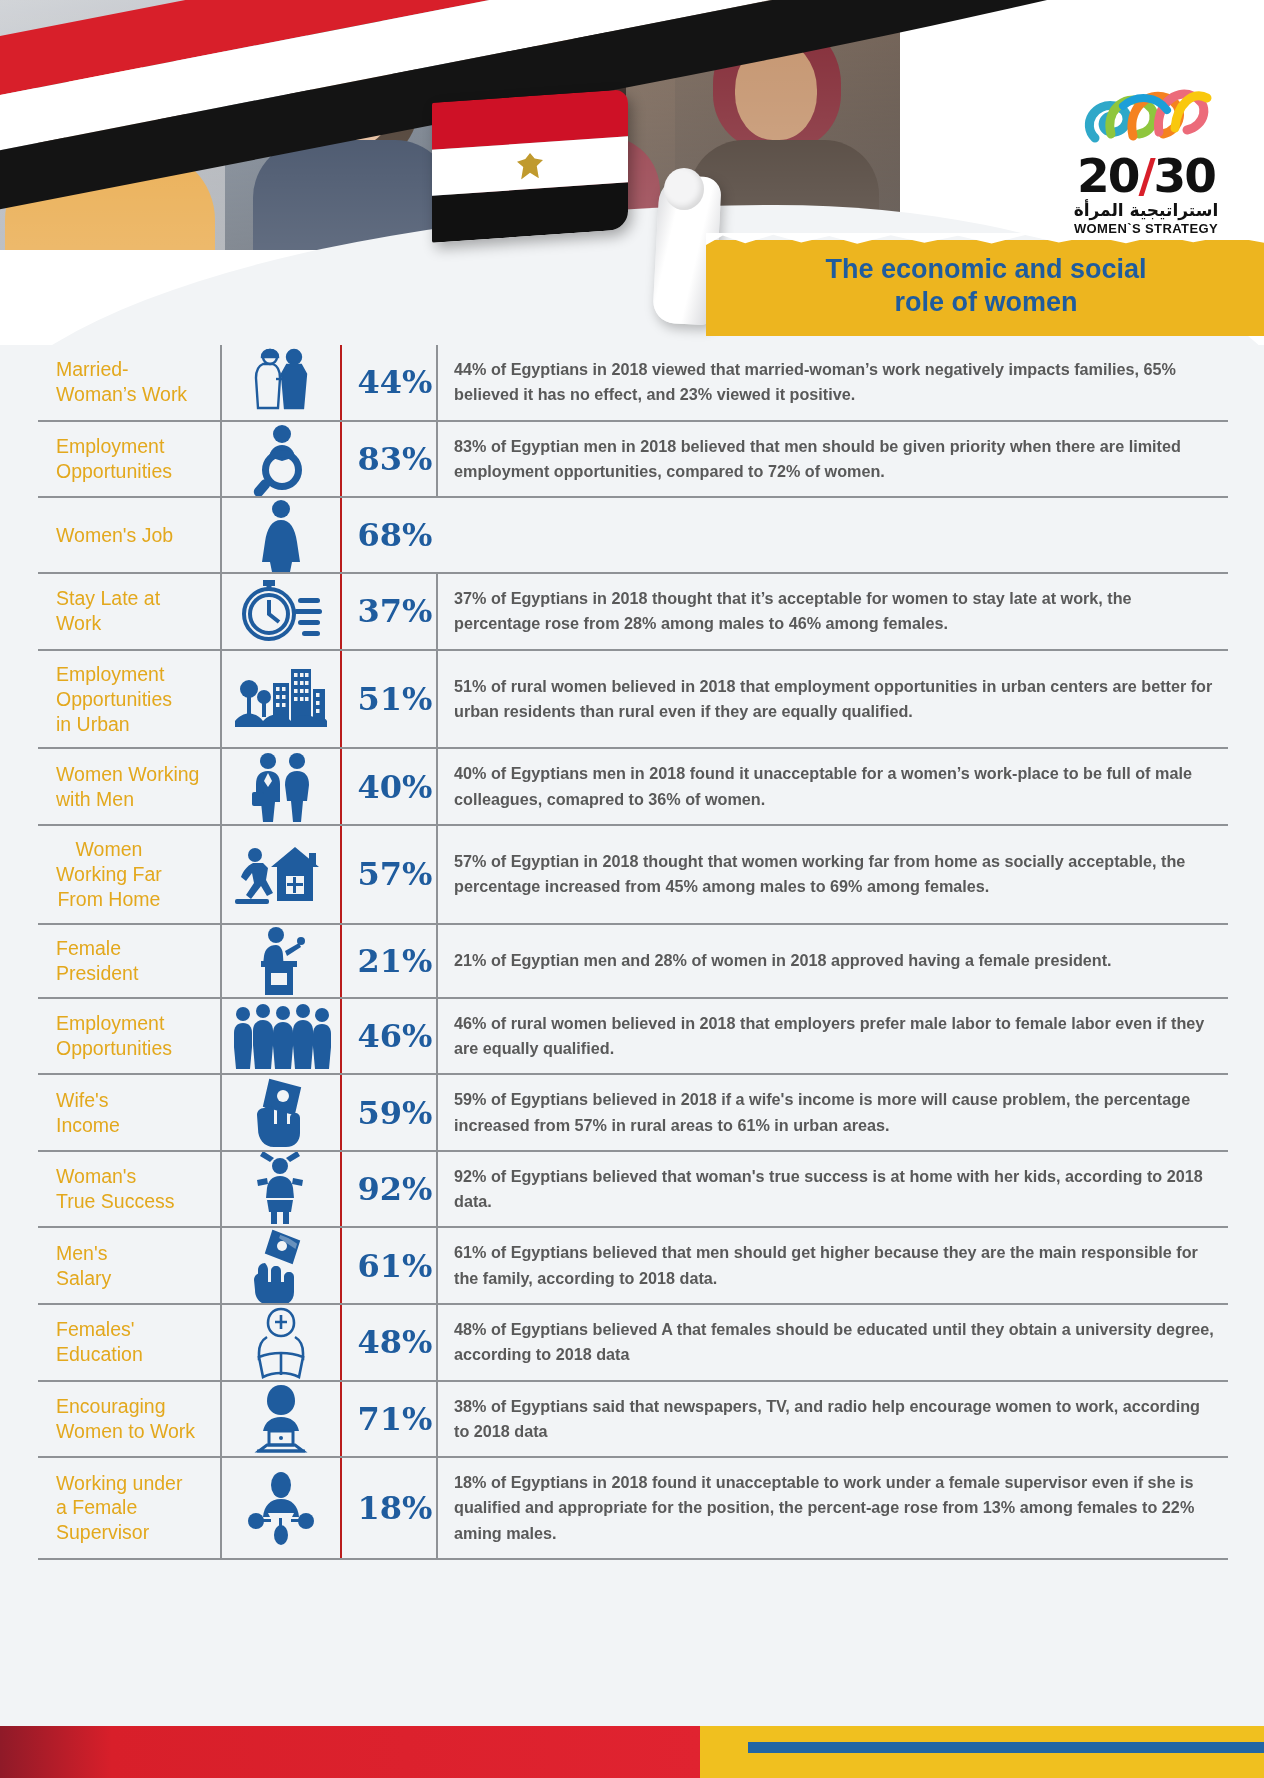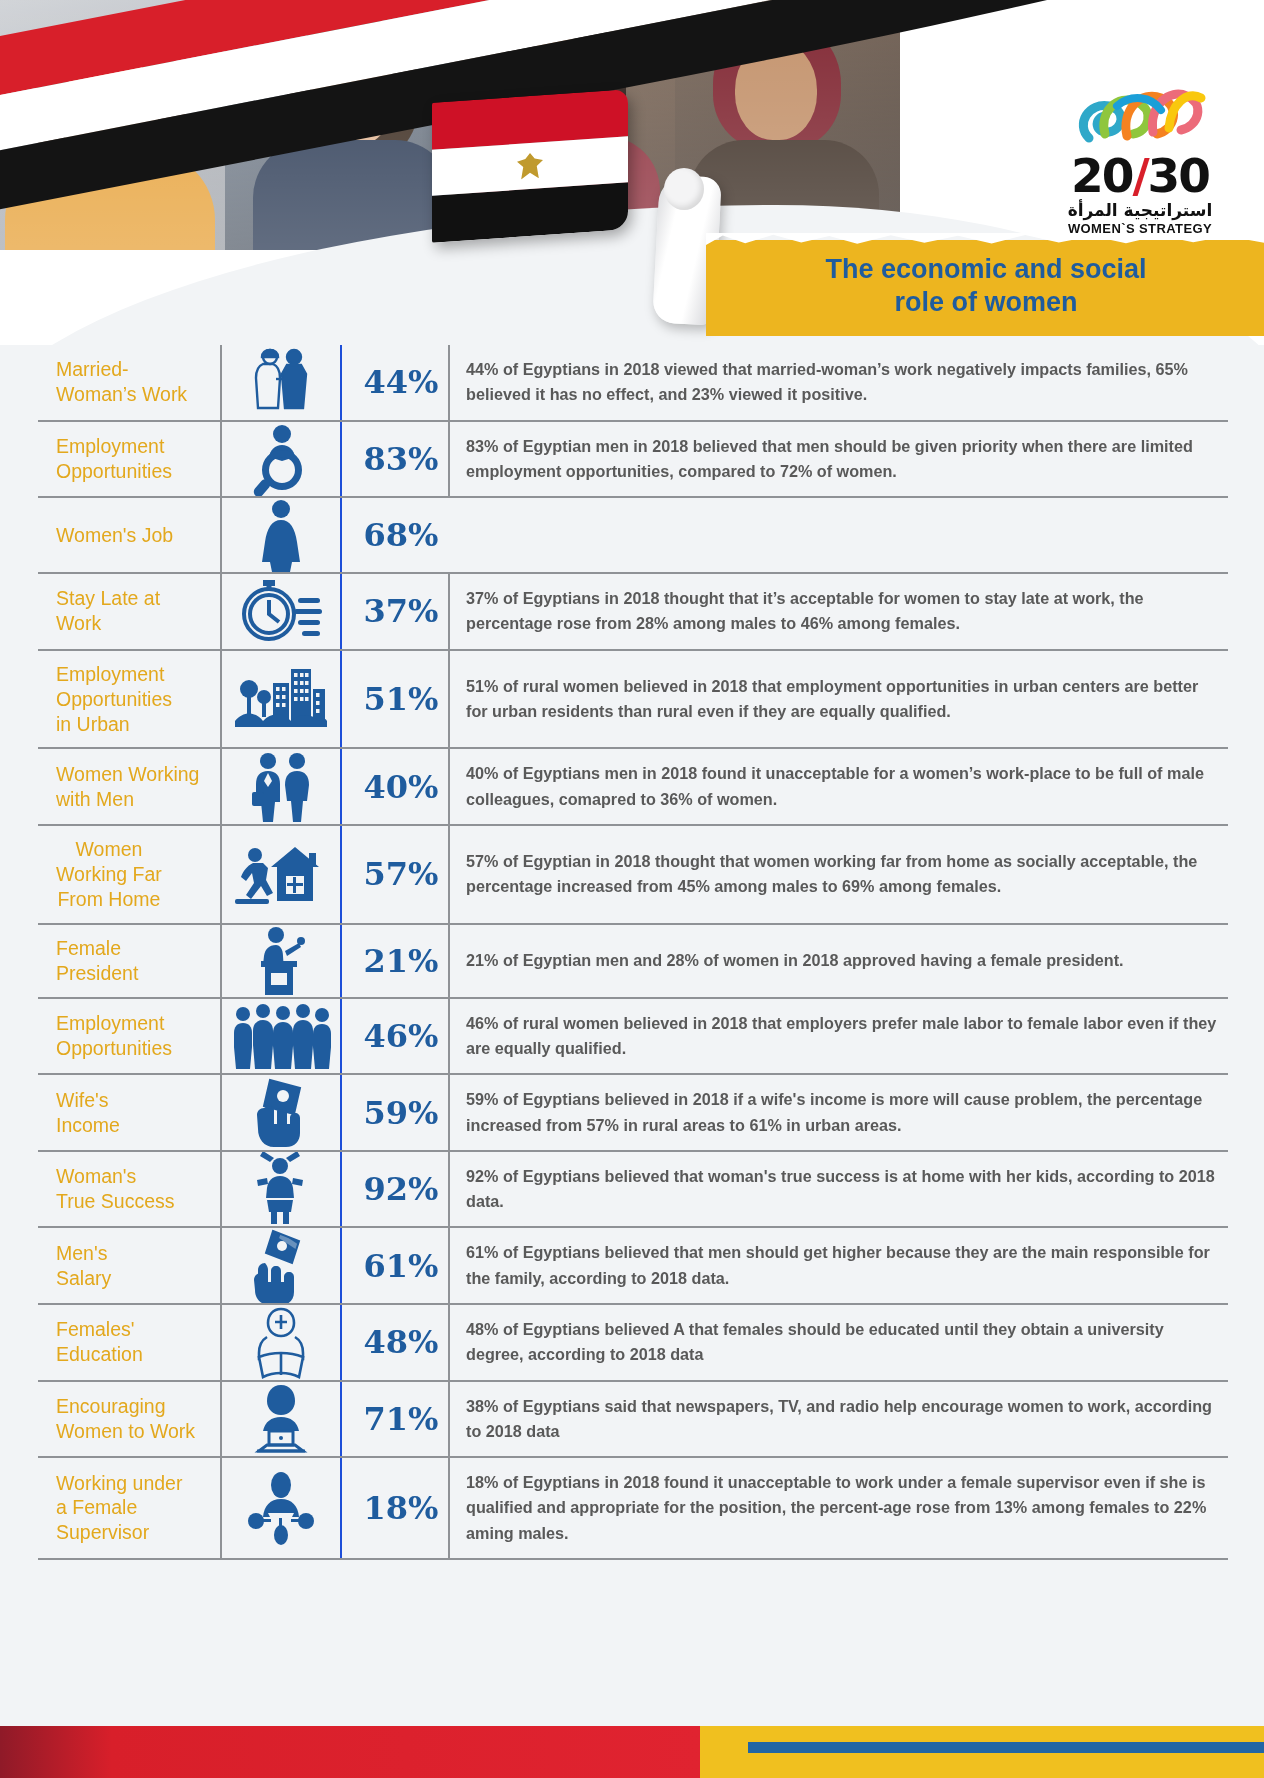--- a/index.html
+++ b/index.html
@@ -66,39 +66,39 @@
            border-radius:50%; box-shadow:inset -3px -3px 6px rgba(0,0,0,.12); }
 
   
   .title-banner { position:absolute; left:706px; top:240px; width:560px; height:96px; background:#edb51f; }
   .title-banner::before { content:""; position:absolute; left:0; top:-7px; width:100%; height:12px; background:#ffffff;
       clip-path:polygon(0 100%,3% 20%,7% 85%,12% 15%,17% 80%,22% 25%,27% 90%,33% 18%,39% 82%,45% 22%,51% 88%,57% 16%,63% 80%,69% 24%,75% 86%,81% 18%,87% 78%,93% 26%,100% 84%,100% 0,0 0); }
   .title-banner .title-text { position:absolute; inset:0; display:flex; flex-direction:column; justify-content:center;
       align-items:center; color:#1f5c9e; font-weight:bold; font-size:27px; line-height:1.22; text-align:center; padding:0 26px 4px 26px; }
 
   
-  .logo { position:absolute; right:18px; top:76px; width:212px; height:150px; text-align:center; }
+  .logo { position:absolute; right:12px; top:76px; width:212px; height:150px; text-align:center; }
   .logo .mark { height:74px; }
   .logo .num { font-size:47px; font-weight:bold; letter-spacing:-2px; color:#111; line-height:1; margin-top:2px;
                font-family:"DejaVu Sans", sans-serif; }
   .logo .num .slash { color:#d81f2a; }
   .logo .ar { font-size:17px; color:#111; margin-top:1px; font-weight:bold; font-family:"DejaVu Sans", sans-serif; }
   .logo .en { font-size:13px; color:#111; font-weight:bold; letter-spacing:.4px; margin-top:1px; }
 
   
   .table { position:absolute; left:38px; top:345px; width:1190px; }
   .row { display:flex; align-items:stretch; border-top:2px solid #8f9296; background:#f2f4f6; }
   .row:first-child { border-top:none; }
   .row:last-child { border-bottom:2px solid #8f9296; }
 
   .c-label { width:182px; display:flex; align-items:center; padding:11px 8px 11px 18px;
              color:#e3a81d; font-weight:normal; font-size:19.5px; line-height:1.28; }
   .c-icon { width:120px; border-left:2px solid #8f9296; display:flex; align-items:center; justify-content:center; }
   .c-icon svg { display:block; }
-  .c-pct { width:108px; border-left:2px solid #1d4ed8; display:flex; align-items:center; justify-content:center;
+  .c-pct { width:96px; border-left:2px solid #b91c1c; display:flex; align-items:center; justify-content:center;
            color:#1f5c9e; font-size:32px; font-weight:bold; font-family:"DejaVu Serif", serif;padding-left:12px; }
   .c-desc { flex:1; border-left:2px solid #8f9296; padding:12px 10px 12px 16px;
             display:flex; align-items:center; color:#595959; font-weight:bold; font-size:16.2px; line-height:1.56; }
 
   
   .footer { position:absolute; left:0; bottom:0; width:1264px; height:52px; display:flex; }
   .footer .fred { width:700px; height:100%; background:linear-gradient(90deg,#8f1a28 0%,#d81f2a 16%,#e02330 100%); }
   .footer .fyel { flex:1; height:100%; background:#f0c01f; position:relative; }
   .footer .fbar { position:absolute; left:48px; top:16px; right:0; height:11px; background:#2166a5; }
 </style>

